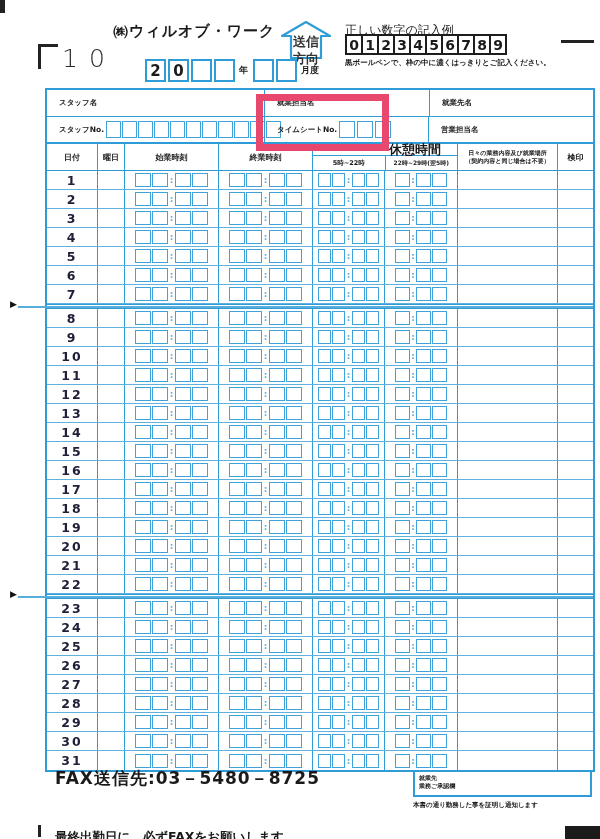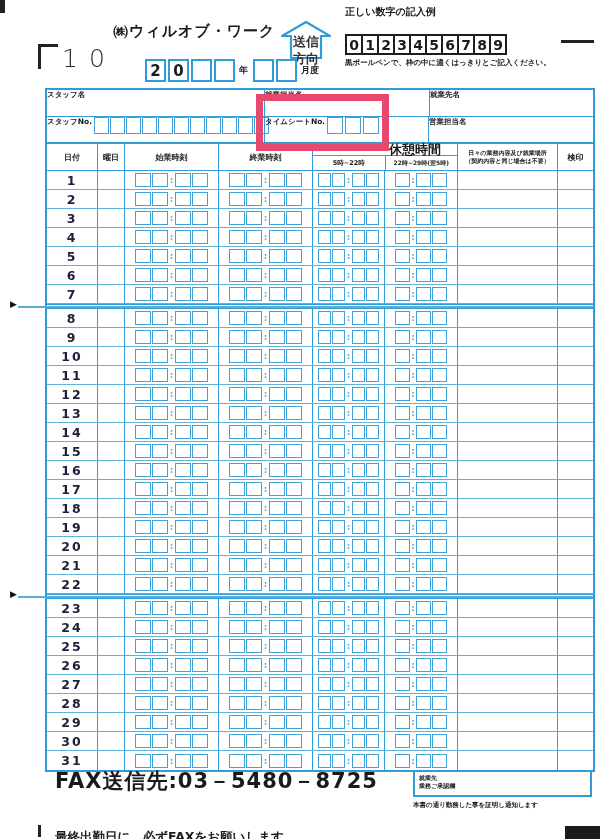--- a/index.html
+++ b/index.html
@@ -19,39 +19,39 @@
              letter-spacing:11px; color:#2b2b2b; }
 
   .company { position:absolute; left:113px; top:22px; font-size:15px; font-weight:bold; letter-spacing:1px;text-align:center; }
 
   
   .dir-arrow { position:absolute; left:281px; top:21px; width:50px; height:38px; }
   .dir-arrow svg { display:block; }
   .dir-label { position:absolute; left:0; top:13px; width:50px; text-align:center;
                font-size:13px; line-height:1.3; color:#333; font-weight:bold; white-space:pre-line; }
 
-  .sample-title { position:absolute; left:345px; top:5px; font-size:10px; font-weight:bold; }
+  .sample-title { position:absolute; left:345px; top:22px; font-size:12px; font-weight:normal; }
   .digit-row { position:absolute; left:345px; top:34px; display:flex; }
   .digit-box { width:18px; height:21px; border:2px solid #1d1d1d; margin-left:-2px;
                display:flex; align-items:center; justify-content:center;
                font-size:14px; font-weight:bold; background:#fff; }
   .digit-box:first-child { margin-left:0; }
   .pen-note { position:absolute; left:345px; top:58px; font-size:7.5px; font-weight:bold; }
 
   
   .year-row { position:absolute; left:145px; top:59px; display:flex; align-items:center; }
   .ybox { width:21px; height:23px; border:2px solid #2f9cd8; background:#fff; margin-right:2px;
           display:flex; align-items:center; justify-content:center; font-size:15px; font-weight:bold; }
   .ylabel { font-size:9px; font-weight:bold; margin:0 5px 0 2px; }
 
   
   .staff-table { position:absolute; left:45px; top:88px; width:550px; border:2px solid #2f9cd8; }
   .s-row { display:flex; height:26px; }
   .s-row + .s-row { border-top:1.5px solid #2f9cd8; }
-  .s-cell { display:flex; align-items:flex-start; padding-left:0; }
+  .s-cell { display:flex; align-items:center; padding-left:12px; }
   .s-cell + .s-cell { border-left:1.5px solid #2f9cd8; }
   .sc-l { width:217px; } .sc-m { width:164px; } .sc-r { flex:1; }
   .s-label { font-size:7.5px; font-weight:bold; white-space:nowrap; }
   .no-boxes { display:flex; margin-left:2px; }
   .nbox { width:15px; height:17px; border:1.5px solid #3fa3da; background:#fff; margin-right:1px; }
   .tsbox { width:16px; height:17px; border:1.5px solid #3fa3da; background:#fff; margin-right:2px; }
 
   
   .pink-box { position:absolute; left:256px; top:94px; width:133px; height:57px;
               border:7px solid #e8486d; z-index:6; }
@@ -87,21 +87,21 @@
   .bx { height:14px; border:1.5px solid #3fa3da; background:#fff; margin:0 0.5px; }
   .bx-w16 { width:16px; } .bx-w13 { width:13px; } .bx-w15 { width:15px; }
   .colon { color:#5fb2de; font-size:9px; font-weight:bold; margin:0 1px; }
 
   .band-sep { position:relative; height:5px; border-top:1.8px solid #2f9cd8;
               border-bottom:1.8px solid #2f9cd8; background:#fff; }
   .band-line { position:absolute; left:-29px; top:1px; width:calc(100% + 29px); height:1.5px; background:#57aedd; }
   .band-arrow { position:absolute; left:-37px; top:-5px; font-size:9px; color:#111; line-height:1; }
 
   
-  .fax-line { position:absolute; left:55px; top:767px; font-size:21px; font-weight:bold; letter-spacing:1px; }
+  .fax-line { position:absolute; left:55px; top:767px; font-size:17px; font-weight:bold; letter-spacing:1px; }
   .fax-note { position:absolute; left:55px; top:789px; font-size:12.5px; font-weight:bold;margin-top:40px; }
   .approval-box { position:absolute; left:413px; top:770px; width:179px; height:27px;
                   border:2px solid #2f9cd8; background:#fff; padding:2px 0 0 4px; }
   .approval-box div { font-size:6px; font-weight:bold; line-height:1.4; }
   .approval-note { position:absolute; left:413px; top:801px; font-size:6.5px; font-weight:bold; }
 </style>
 </head>
 <body>
 
 <div class="page">

